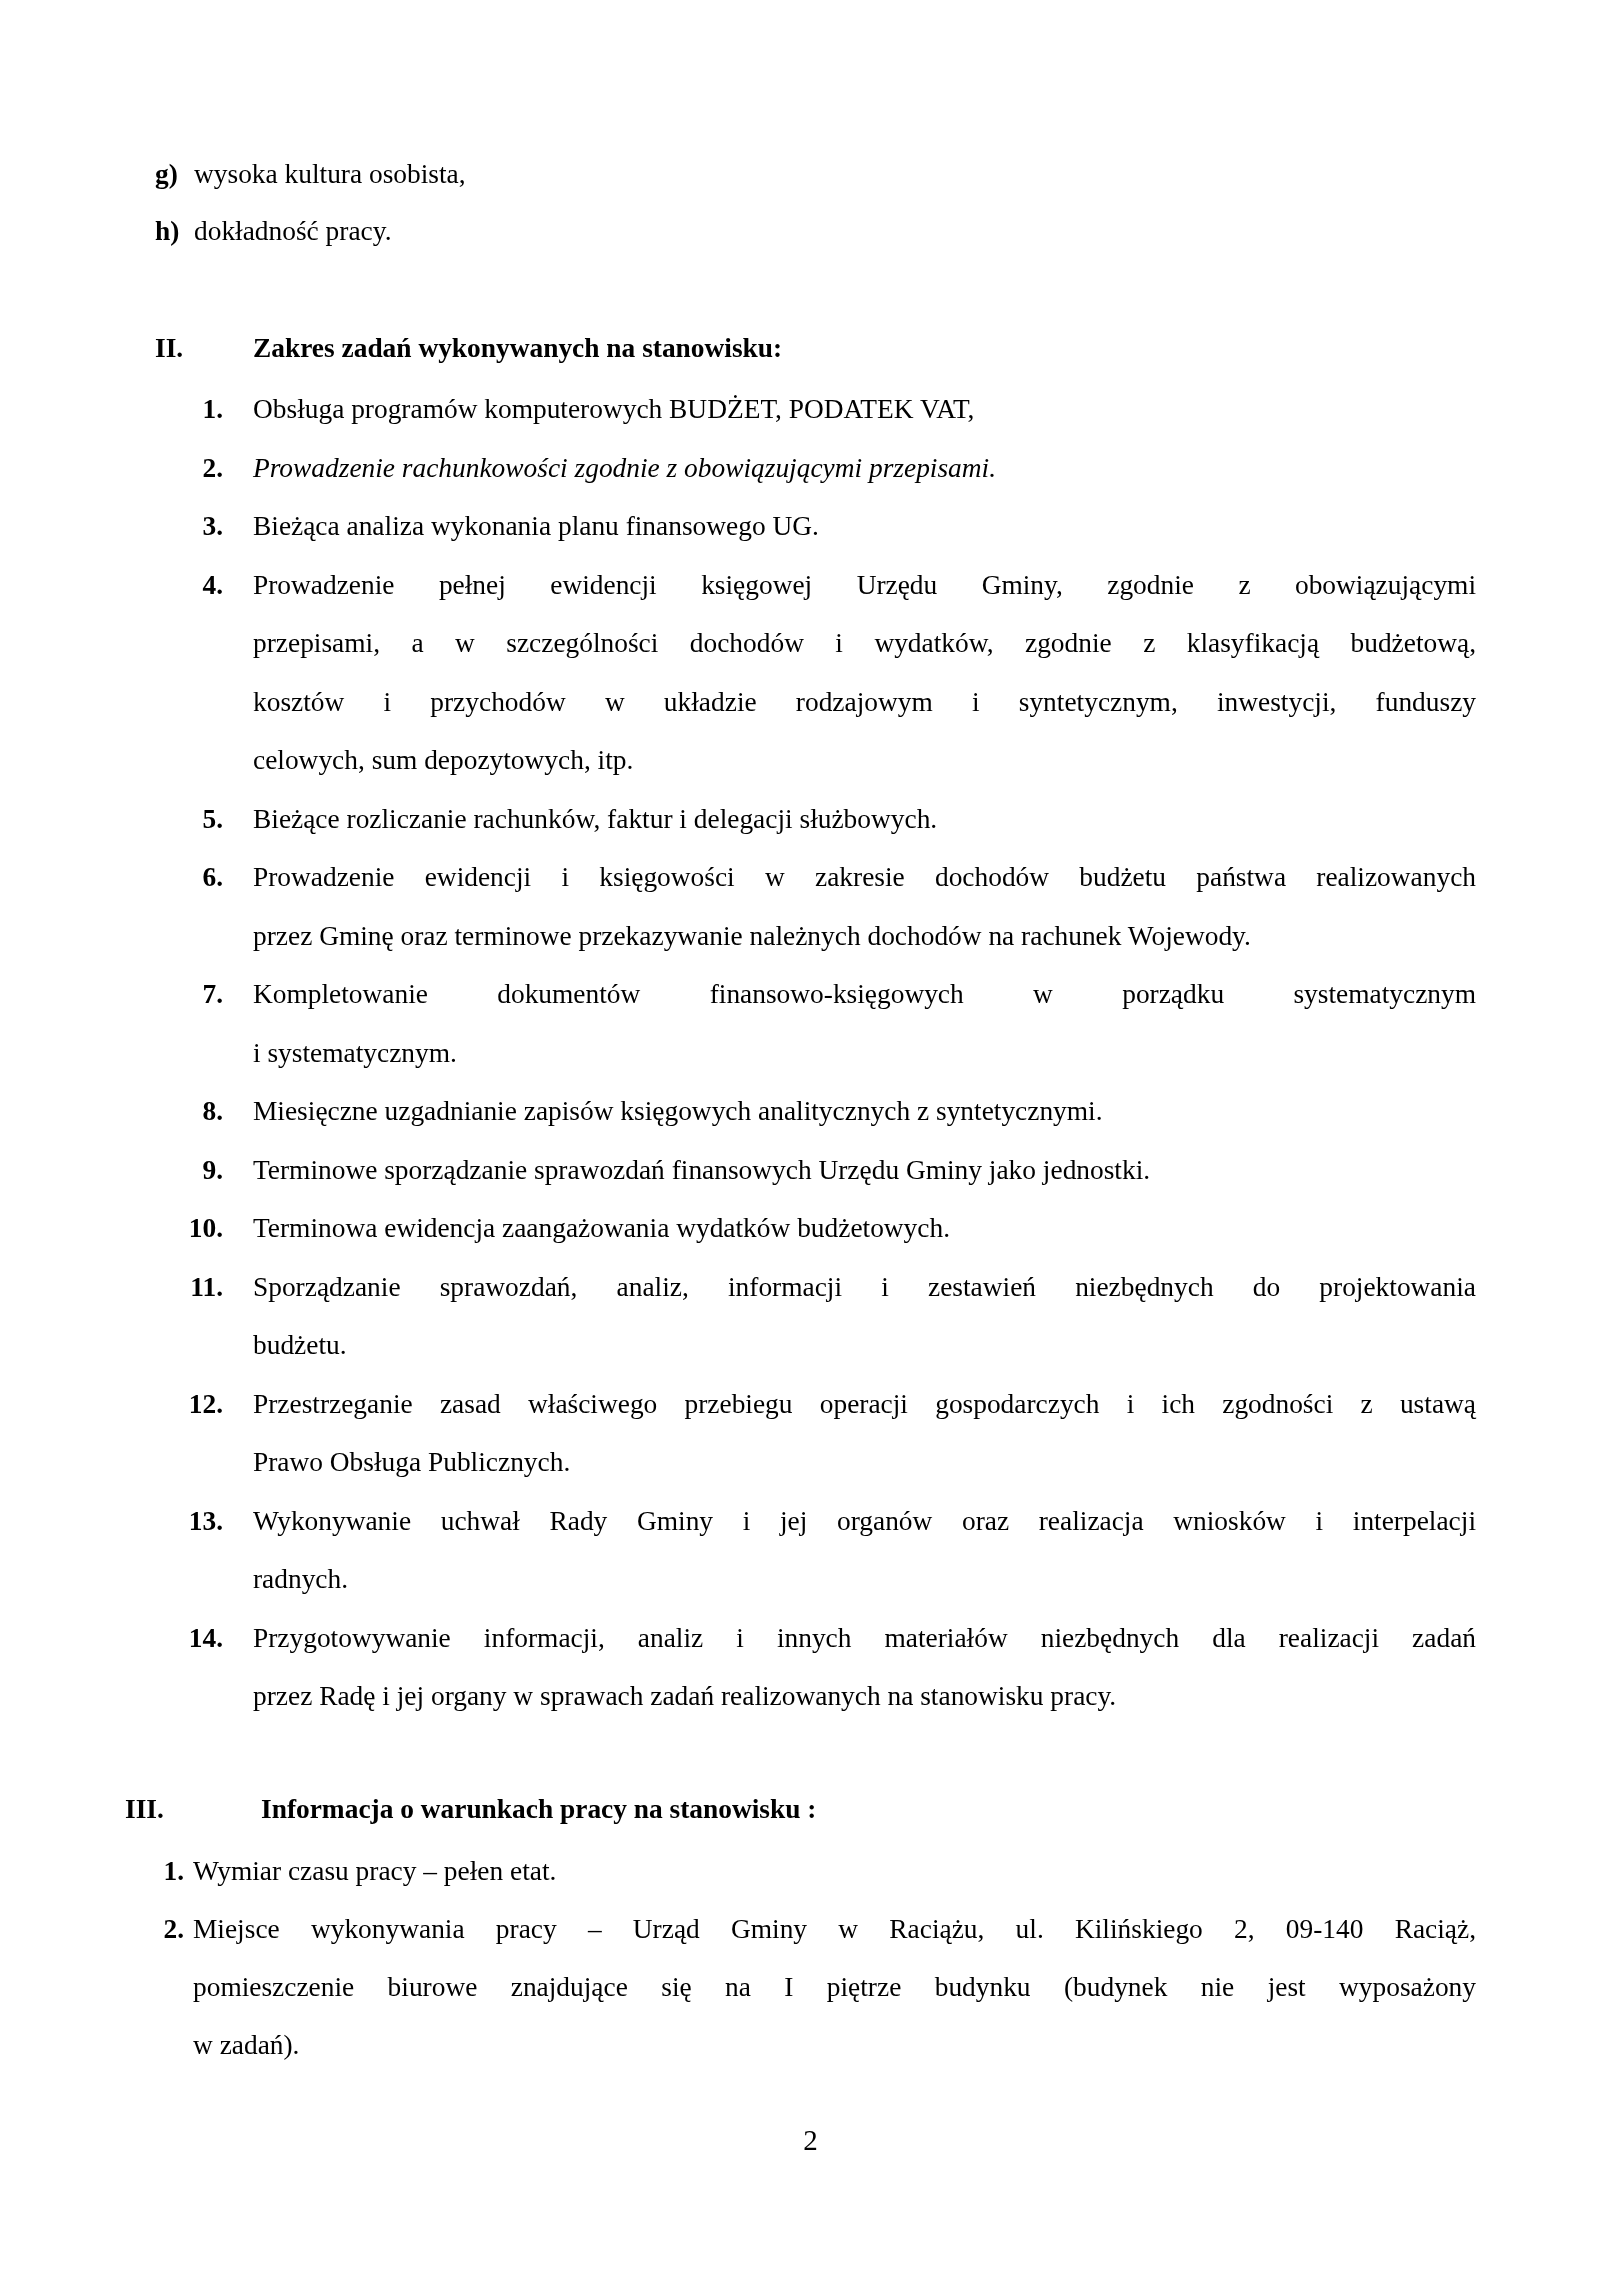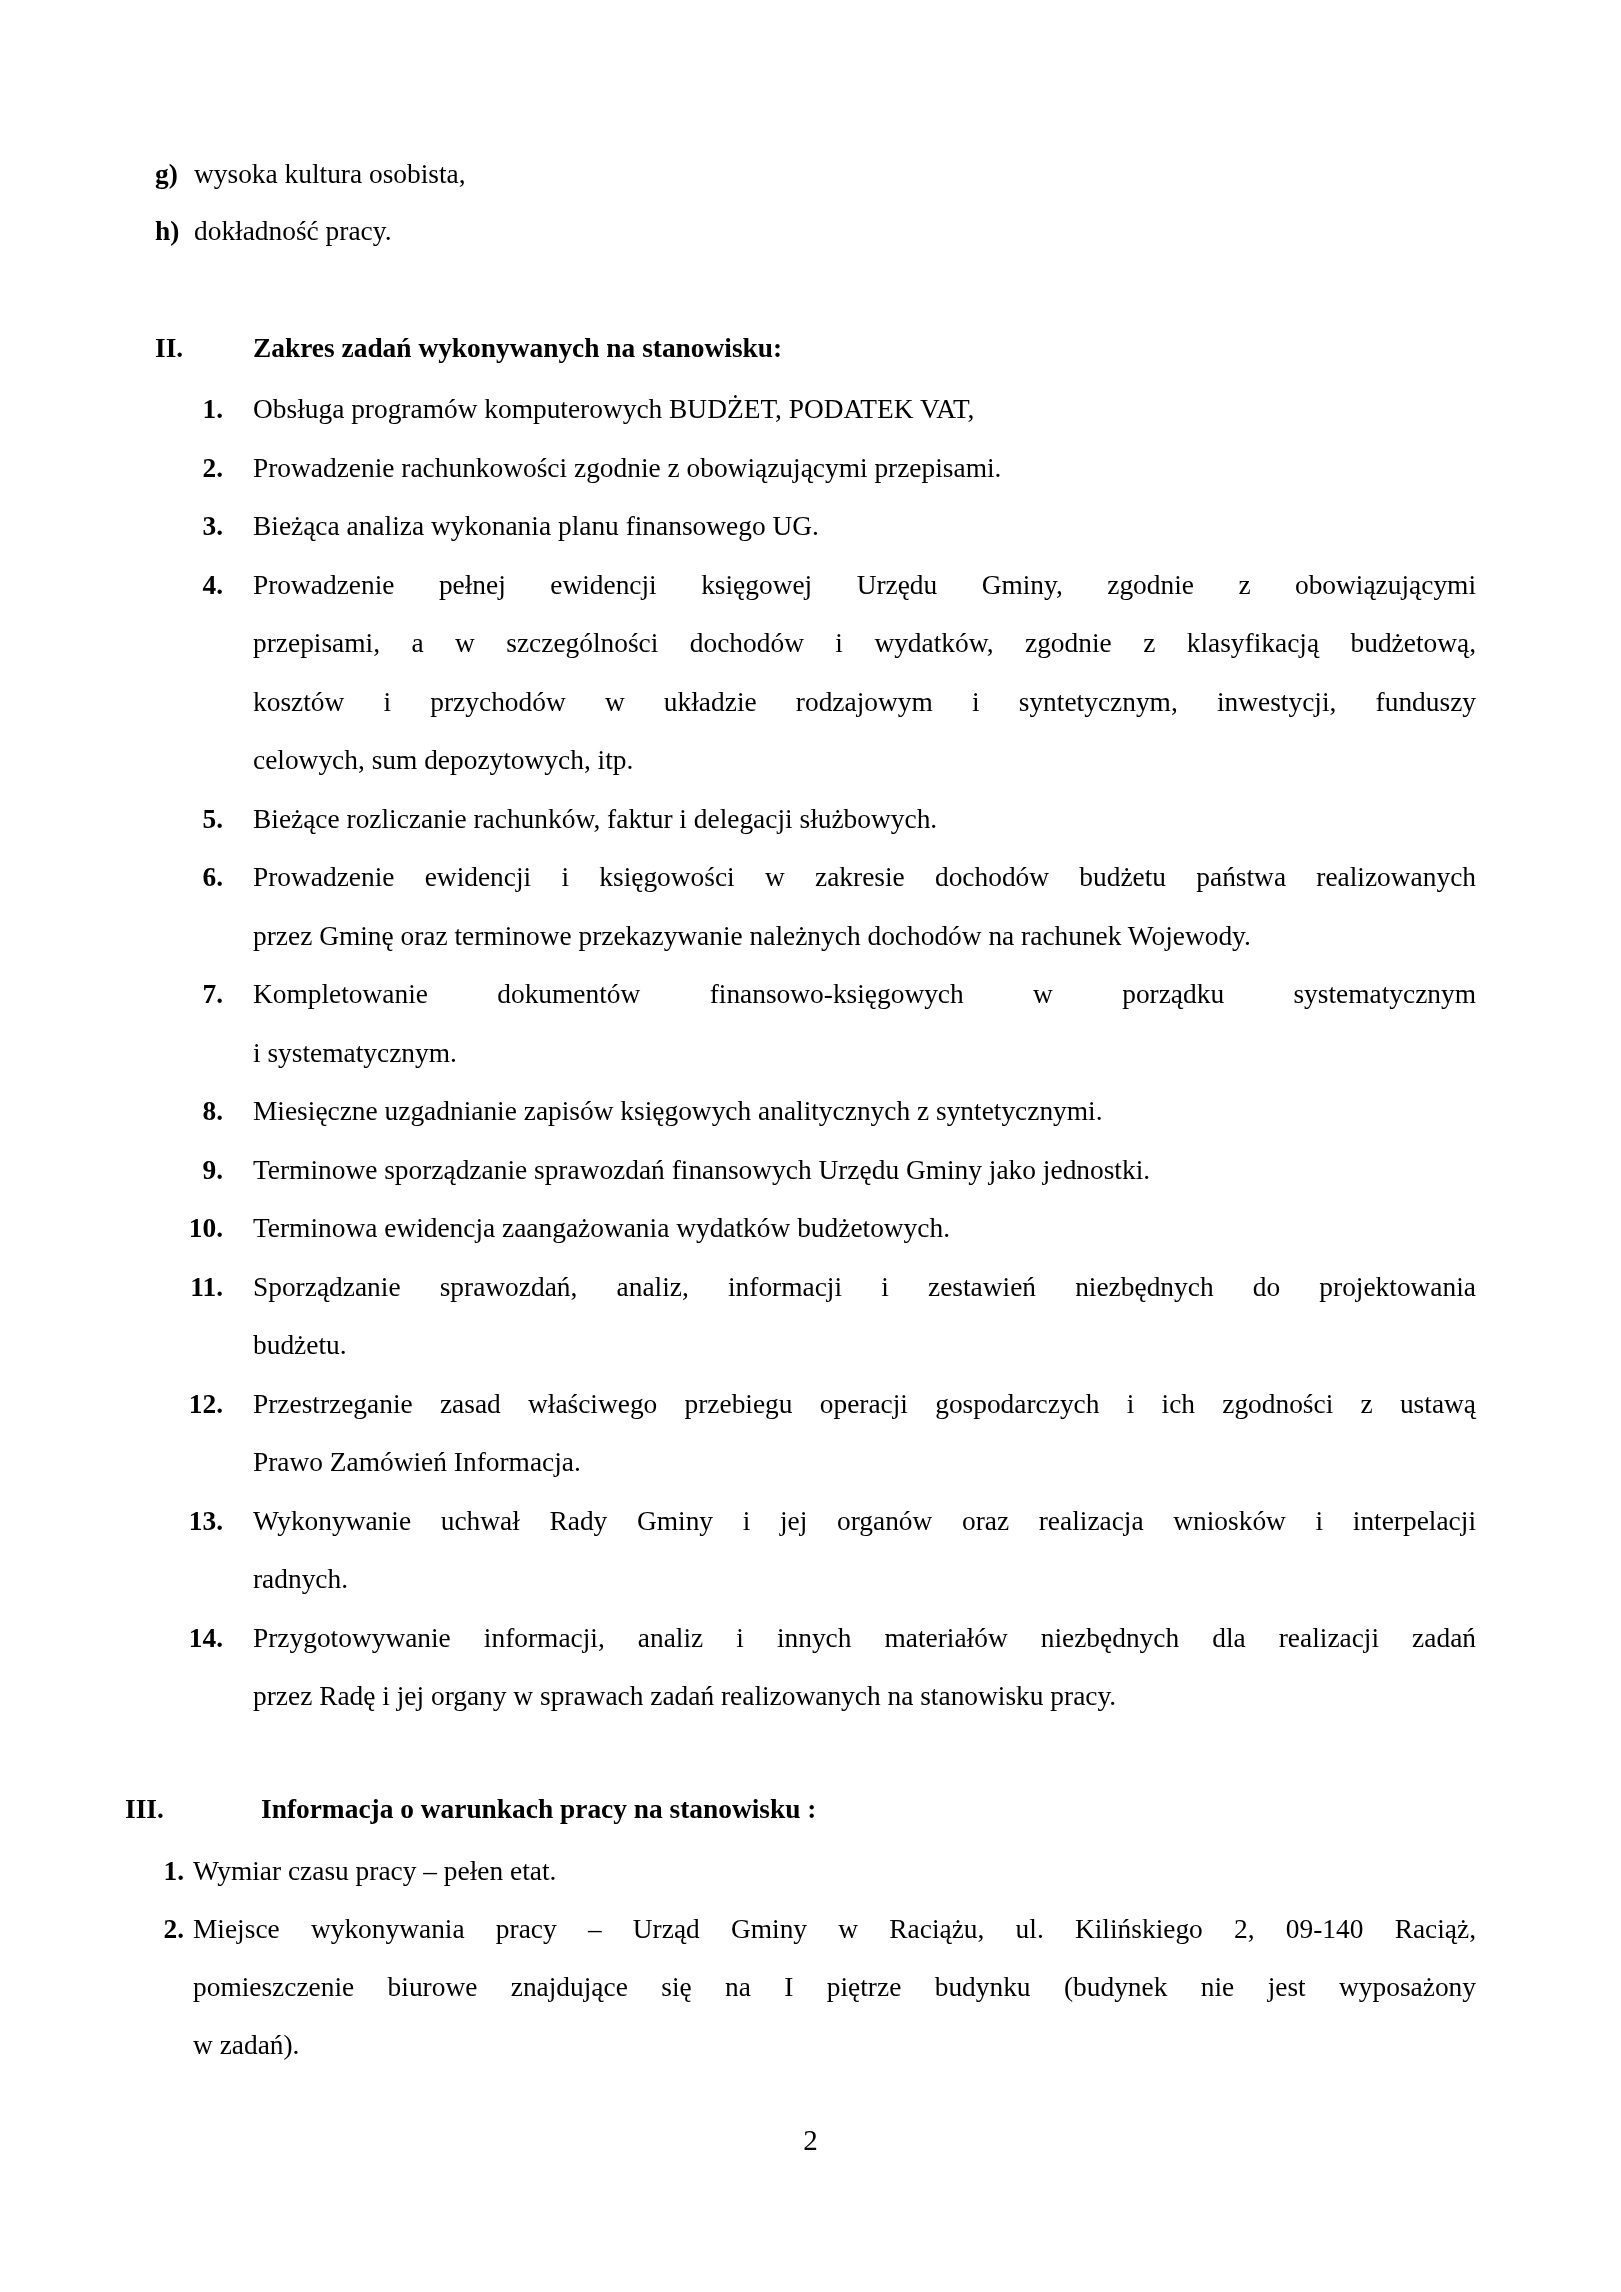--- a/index.html
+++ b/index.html
@@ -25,21 +25,21 @@
   <span class="line bold" style="left:155px; top:216px;">h)</span>
   <span class="line" style="left:194px; top:216px;">dokładność pracy.</span>
 
   <span class="line bold" style="left:155px; top:333px;">II.</span>
   <span class="line bold" style="left:253px; top:333px;">Zakres  zadań wykonywanych na stanowisku:</span>
 
   <div id="s2">
       <span class="num" style="left: 176px; width: 47px; top: 394px;">1.</span>
       <span class="line" style="left: 253px; top: 394px;">Obsługa programów komputerowych BUDŻET, PODATEK VAT,</span>
       <span class="num" style="left: 176px; width: 47px; top: 453px;">2.</span>
-      <span class="line" style="left: 253px; top: 453px;">Prowadzenie rachunkowości zgodnie z obowiązującymi przepisami.</span>
+      <span class="line" style="left: 253px; top: 453px; font-style: italic;">Prowadzenie rachunkowości zgodnie z obowiązującymi przepisami.</span>
       <span class="num" style="left: 176px; width: 47px; top: 511px;">3.</span>
       <span class="line" style="left: 253px; top: 511px;">Bieżąca analiza wykonania planu finansowego UG.</span>
       <span class="num" style="left: 176px; width: 47px; top: 570px;">4.</span>
       <span class="line just" style="left: 253px; top: 570px; width: 1223px;">Prowadzenie pełnej ewidencji księgowej Urzędu Gminy, zgodnie z obowiązującymi</span>
       <span class="line just" style="left: 253px; top: 628px; width: 1223px;">przepisami, a w szczególności dochodów i wydatków, zgodnie z klasyfikacją budżetową,</span>
       <span class="line just" style="left: 253px; top: 687px; width: 1223px;">kosztów i przychodów w układzie rodzajowym i syntetycznym, inwestycji, funduszy</span>
       <span class="line" style="left: 253px; top: 745px;">celowych, sum depozytowych, itp.</span>
       <span class="num" style="left: 176px; width: 47px; top: 804px;">5.</span>
       <span class="line" style="left: 253px; top: 804px;">Bieżące rozliczanie rachunków, faktur i delegacji służbowych.</span>
       <span class="num" style="left: 176px; width: 47px; top: 862px;">6.</span>
@@ -52,21 +52,21 @@
       <span class="line" style="left: 253px; top: 1096px;">Miesięczne uzgadnianie zapisów księgowych analitycznych z syntetycznymi.</span>
       <span class="num" style="left: 176px; width: 47px; top: 1155px;">9.</span>
       <span class="line" style="left: 253px; top: 1155px;">Terminowe sporządzanie sprawozdań finansowych Urzędu Gminy jako jednostki.</span>
       <span class="num" style="left: 176px; width: 47px; top: 1213px;">10.</span>
       <span class="line" style="left: 253px; top: 1213px;">Terminowa ewidencja zaangażowania wydatków budżetowych.</span>
       <span class="num" style="left: 176px; width: 47px; top: 1272px;">11.</span>
       <span class="line just" style="left: 253px; top: 1272px; width: 1223px;">Sporządzanie sprawozdań, analiz, informacji i zestawień niezbędnych do projektowania</span>
       <span class="line" style="left: 253px; top: 1330px;">budżetu.</span>
       <span class="num" style="left: 176px; width: 47px; top: 1389px;">12.</span>
       <span class="line just" style="left: 253px; top: 1389px; width: 1223px;">Przestrzeganie zasad właściwego przebiegu operacji gospodarczych i ich zgodności z ustawą</span>
-      <span class="line" style="left: 253px; top: 1447px;">Prawo Zamówień Informacja.</span>
+      <span class="line" style="left: 253px; top: 1447px;">Prawo Obsługa Publicznych.</span>
       <span class="num" style="left: 176px; width: 47px; top: 1506px;">13.</span>
       <span class="line just" style="left: 253px; top: 1506px; width: 1223px;">Wykonywanie uchwał Rady Gminy i jej organów oraz realizacja wniosków i interpelacji</span>
       <span class="line" style="left: 253px; top: 1564px;">radnych.</span>
       <span class="num" style="left: 176px; width: 47px; top: 1623px;">14.</span>
       <span class="line just" style="left: 253px; top: 1623px; width: 1223px;">Przygotowywanie informacji, analiz i innych materiałów niezbędnych dla realizacji zadań</span>
       <span class="line" style="left: 253px; top: 1681px;">przez Radę i jej organy w sprawach zadań realizowanych na stanowisku pracy.</span>
     </div>
 
   <span class="line bold" style="left:125px; top:1794px;">III.</span>
   <span class="line bold" style="left:261px; top:1794px;">Informacja o warunkach pracy na stanowisku :</span>

